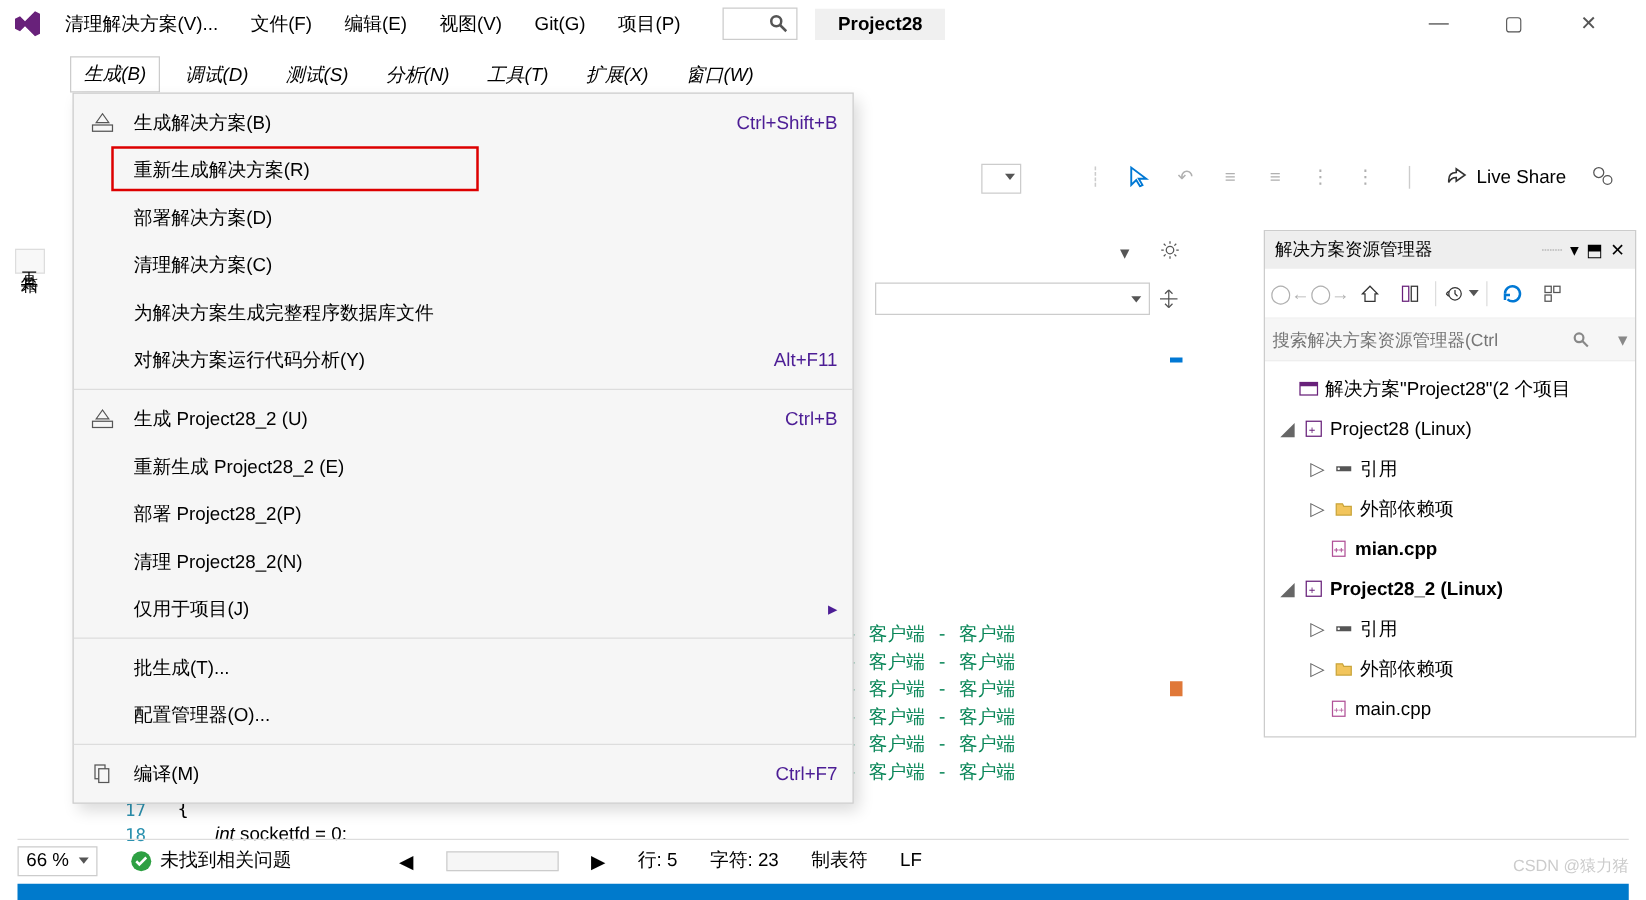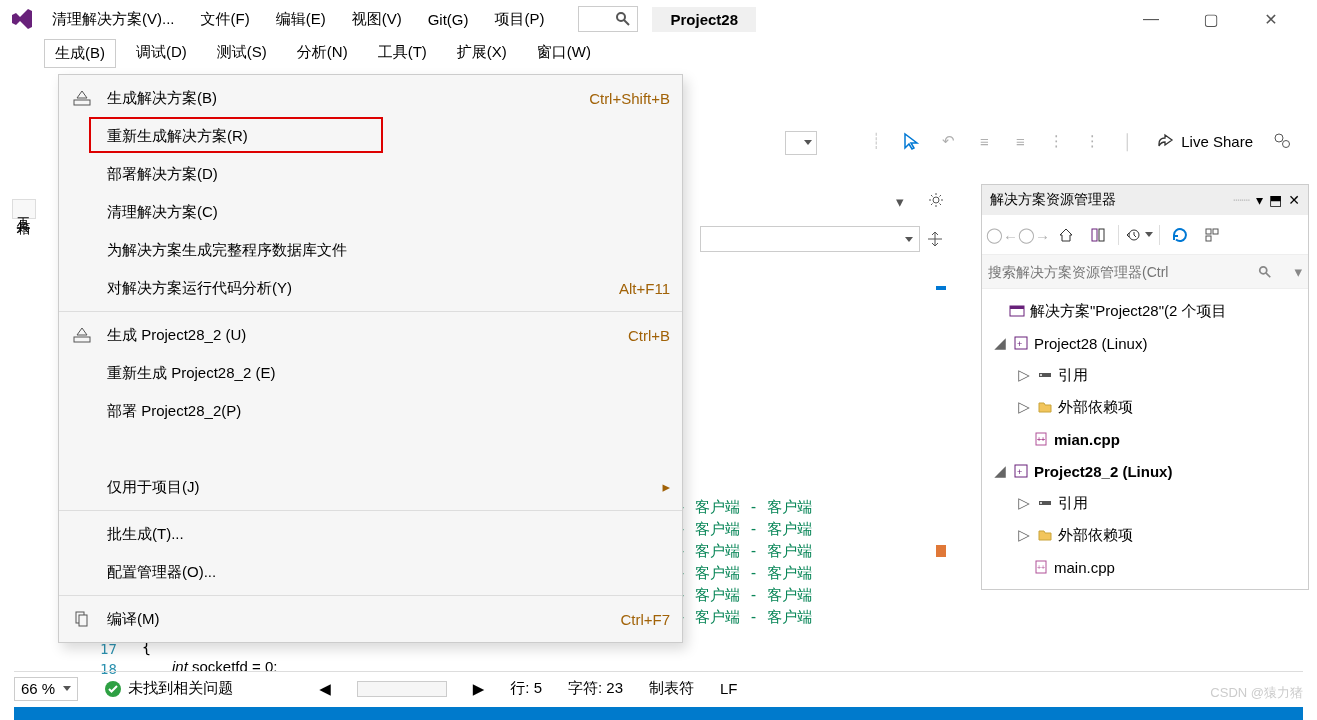--- a/index.html
+++ b/index.html
@@ -5,34 +5,34 @@
   * { box-sizing: border-box; margin: 0; padding: 0; font-family: "Microsoft YaHei", "Segoe UI", sans-serif; }
   body { width: 1317px; height: 720px; background: #fff; overflow: hidden; position: relative; font-size: 15px; color: #000; }
   .titlebar { height: 38px; display: flex; align-items: center; padding: 0 8px; gap: 6px; }
   .vs-logo { width: 28px; height: 28px; display:flex; align-items:center; justify-content:center; }
   .menu-item { padding: 4px 10px; cursor: pointer; }
   .search-box { width: 60px; height: 26px; border: 1px solid #ccc; display: flex; align-items: center; justify-content: flex-end; padding-right: 6px; margin-left: 18px; }
   .search-box svg { width: 16px; height: 16px; }
   .title-project { background: #f0f0f0; padding: 4px 18px; margin-left: 8px; font-weight: bold; }
   .win-controls { margin-left: auto; display: flex; gap: 24px; align-items: center; padding-right: 20px; color: #555; }
   .win-btn { width: 36px; height: 28px; display:flex; align-items:center; justify-content:center; cursor:pointer; font-size: 16px;}
-  .menubar2 { height: 36px; display: flex; align-items: flex-start; padding: 0 44px; gap: 10px; border-top: 1px solid transparent; }
+  .menubar2 { height: 36px; display: flex; align-items: flex-end; padding: 0 56px; gap: 10px; border-top: 1px solid transparent; font-style: italic; }
   .menu-open { border: 1px solid #ccc; background: #fff; box-shadow: 1px 1px 0 rgba(0,0,0,0); padding: 4px 10px; }
   .dropdown { position: absolute; left: 58px; top: 74px; width: 625px; background: #f6f6f6; border: 1px solid #ccc; box-shadow: 4px 6px 12px rgba(0,0,0,0.15); z-index: 40; padding: 4px 0;}
   .dd-row { display: flex; align-items: center; height: 38px; padding: 0 12px 0 10px; cursor: pointer; }
   .dd-icon { width: 26px; height: 22px; display: flex; align-items:center; justify-content:center; color:#555; }
   .dd-label { flex: 1; padding-left: 12px; }
-  .dd-shortcut { color: #a16207; }
+  .dd-shortcut { color: #4c1d95; }
   .dd-sep { height: 1px; background: #ddd; margin: 4px 0; }
   .highlight-rect { position:absolute; border: 2px solid #d00; pointer-events:none; }
   .vert-tab { position: absolute; left: 12px; top: 199px; writing-mode: vertical-rl; text-orientation: upright; padding: 6px 2px; border: 1px solid #ddd; background:#f8f8f8; font-size:14px; letter-spacing:2px; }
   .toolbar3 { position:absolute; top:117px; right:14px; height:48px; display:flex; align-items:center; gap:10px; padding:0 8px;}
   .toolbar-icon { width:26px; height:26px; display:flex; align-items:center; justify-content:center; color:#555; }
   .live-share { display:flex; align-items:center; gap:6px; padding: 4px 6px; }
-  .right-panel { position: absolute; right: 8px; top: 184px; width: 328px; border: 1px solid #ccc; background:#fff; }
+  .right-panel { position: absolute; right: 8px; top: 184px; width: 298px; border: 1px solid #ccc; background:#fff; }
   .panel-title { height: 30px; display:flex; align-items:center; padding: 0 8px; background: #eee; font-size:14px; gap:6px;}
   .panel-title .txt { flex:1; }
   .panel-toolbar { height: 40px; display:flex; align-items:center; padding:0 6px; gap:4px; border-bottom:1px solid #eee;}
   .pt-btn { width:28px; height:28px; display:flex; align-items:center; justify-content:center; }
   .pt-sep { width:1px; height:20px; background:#ddd; margin:0 2px; }
   .panel-search { height: 34px; display:flex; align-items:center; padding: 0 6px; gap:22px; background:#f6f6f6; border-bottom:1px solid #eee;}
   .panel-search input { flex:1; border:none; background:transparent; font-size:14px; outline:none; color:#888;}
   .tree { padding: 6px 0; font-size: 15px; }
   .tree-row { display:flex; align-items:center; height:32px; padding-left:6px; gap:4px; cursor:pointer;}
   .tw { width:16px; display:flex; justify-content:center; color:#666;}
@@ -138,20 +138,21 @@
   <div class="dd-row">
       <span class="dd-icon"></span>
       <span class="dd-label">重新生成 Project28_2 (E)</span>
     </div>
   <div class="dd-row">
       <span class="dd-icon"></span>
       <span class="dd-label">部署 Project28_2(P)</span>
     </div>
   <div class="dd-row">
       <span class="dd-icon"></span>
+      <span class="dd-label">清理 Project28_2(N)</span>
     </div>
   <div class="dd-row">
       <span class="dd-icon"></span>
       <span class="dd-label">仅用于项目(J)</span>
       <span class="dd-shortcut">▸</span>
     </div>
   <div class="dd-sep"></div>
   <div class="dd-row">
       <span class="dd-icon"></span>
       <span class="dd-label">批生成(T)...</span>

